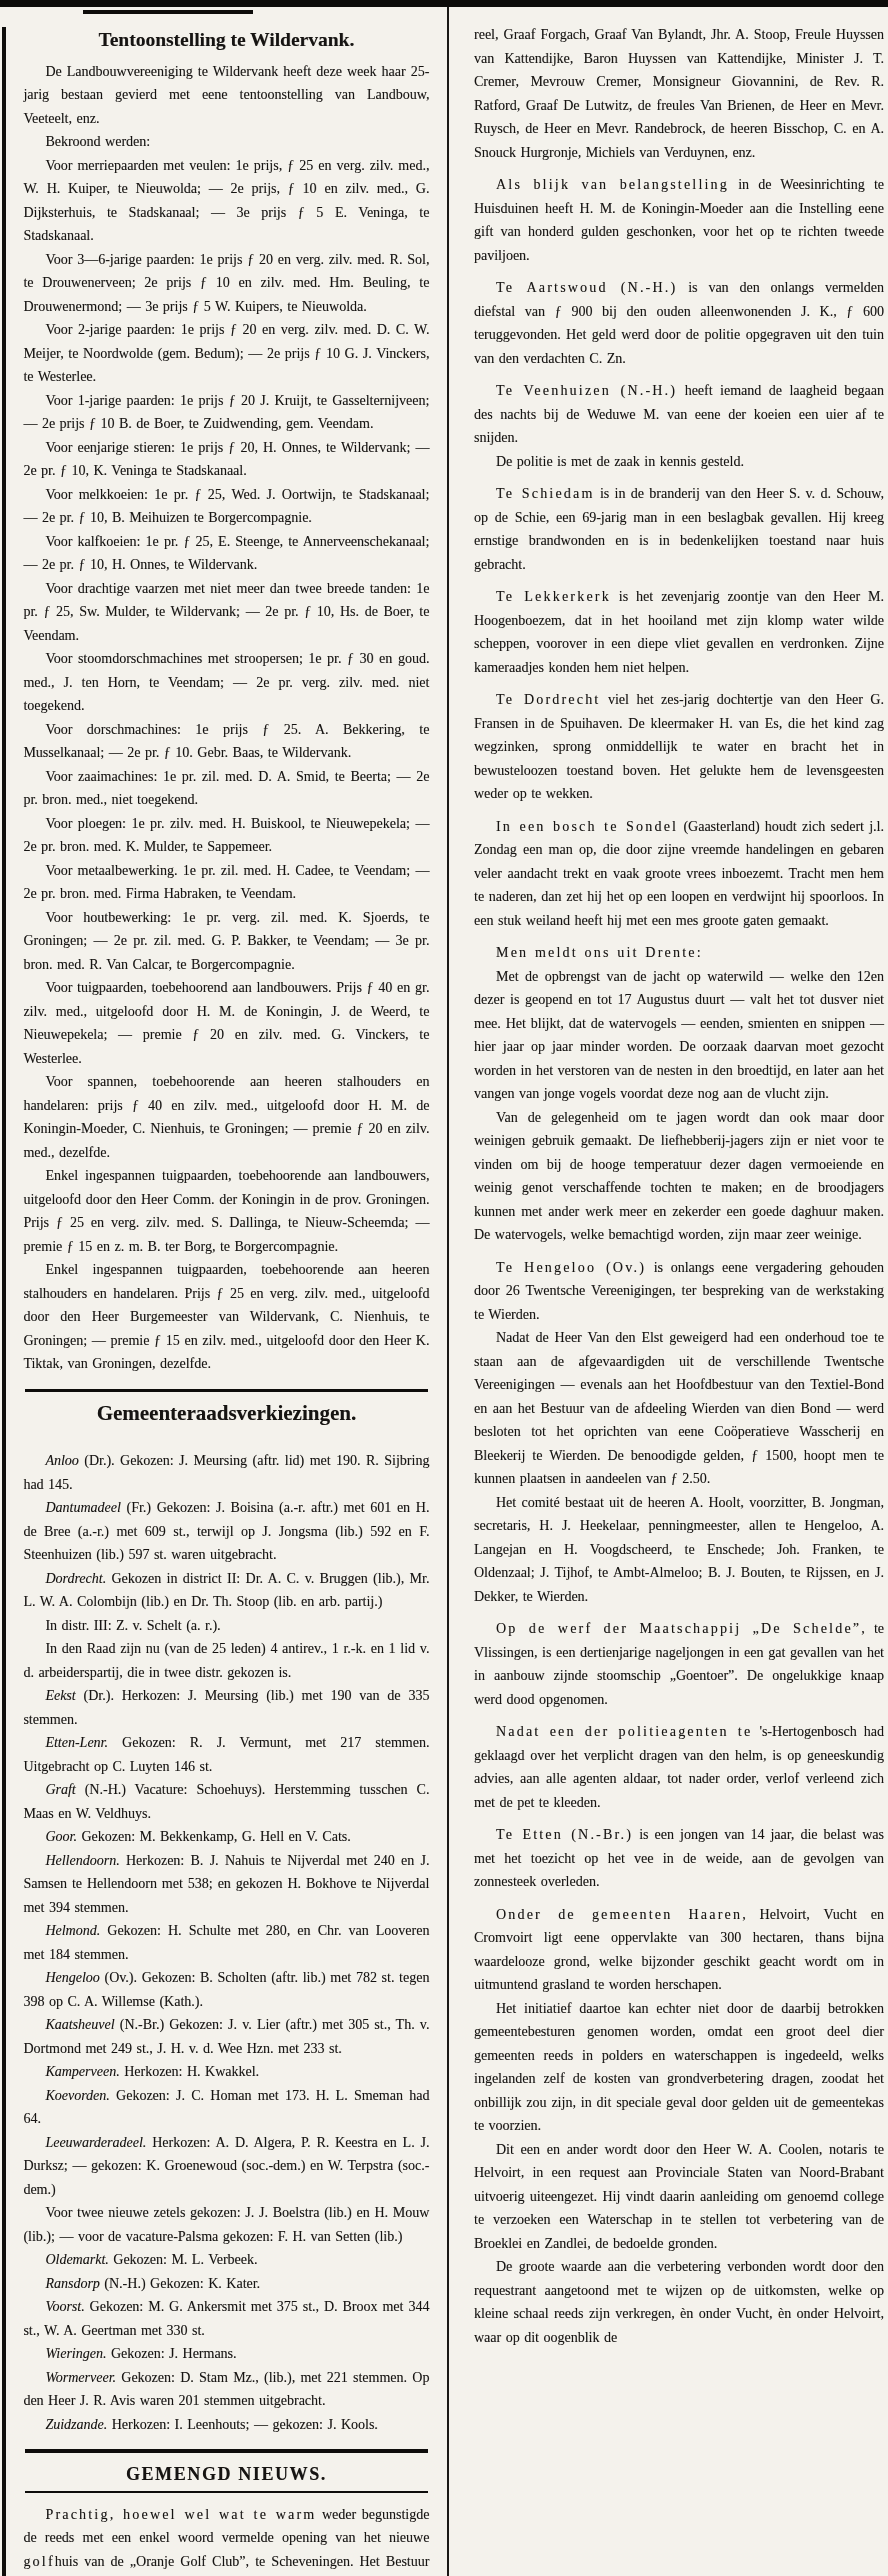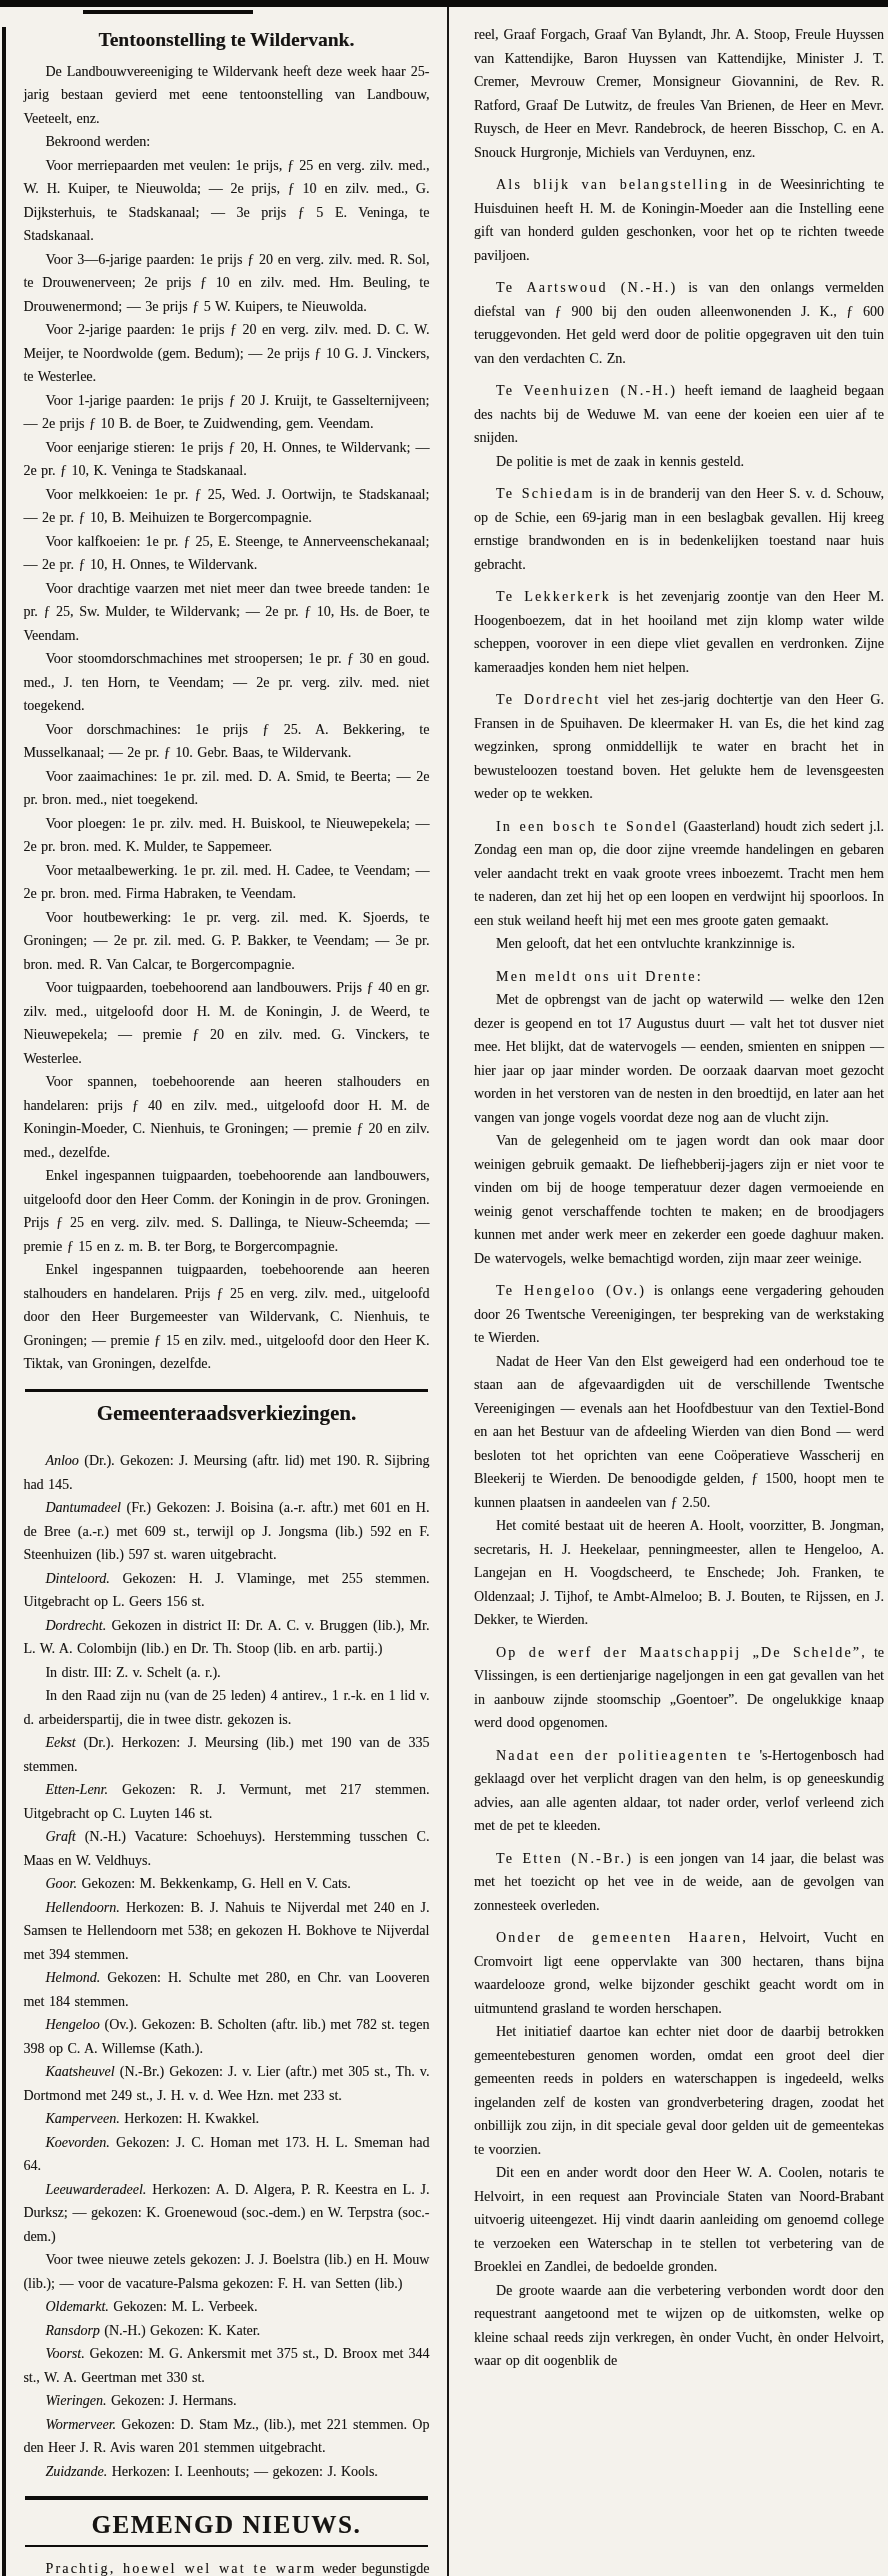--- a/index.html
+++ b/index.html
@@ -29,21 +29,21 @@
   p.noindent{text-indent:0;}
   p.gap{margin-top:9px;}
   .sp{letter-spacing:2.2px;}
   em{}
   h2{
     margin:0;text-align:center;font-weight:bold;
     text-shadow:0.3px 0.3px 0 rgba(22,20,18,.4);
   }
   h2.h-small{font-size:19.5px;margin:5.2px 0 9px;}
   h2.h-medium{font-size:21px;margin:9px 0 23px;}
-  h2.h-large{font-size:25px;letter-spacing:1.6px;margin:10.4px 0 6.5px;}
+  h2.h-large{font-size:18px;letter-spacing:1.6px;margin:10.4px 0 6.5px;}
   .rule-thick{height:3.9px;background:#0e0d0b;margin:13px 1.3px 3.9px;}
   .rule-thin{height:1.3px;background:#0e0d0b;margin:2.6px 1.3px 10.4px;}
   section{display:block;}
 </style>
 </head>
 <body>
 
 <div class="topbar"></div>
 <div class="topbar2"></div>
 <div class="foldline"></div>
@@ -71,21 +71,20 @@
       <p>Voor tuigpaarden, toebehoorend aan landbouwers. Prijs ƒ 40 en gr. zilv. med., uitgeloofd door H. M. de Koningin, J. de Weerd, te Nieuwepekela; — premie ƒ 20 en zilv. med. G. Vinckers, te Westerlee.</p>
       <p>Voor spannen, toebehoorende aan heeren stalhouders en handelaren: prijs ƒ 40 en zilv. med., uitgeloofd door H. M. de Koningin-Moeder, C. Nienhuis, te Groningen; — premie ƒ 20 en zilv. med., dezelfde.</p>
       <p>Enkel ingespannen tuigpaarden, toebehoorende aan landbouwers, uitgeloofd door den Heer Comm. der Koningin in de prov. Groningen. Prijs ƒ 25 en verg. zilv. med. S. Dallinga, te Nieuw-Scheemda; — premie ƒ 15 en z. m. B. ter Borg, te Borgercompagnie.</p>
       <p>Enkel ingespannen tuigpaarden, toebehoorende aan heeren stalhouders en handelaren. Prijs ƒ 25 en verg. zilv. med., uitgeloofd door den Heer Burgemeester van Wildervank, C. Nienhuis, te Groningen; — premie ƒ 15 en zilv. med., uitgeloofd door den Heer K. Tiktak, van Groningen, dezelfde.</p>
     </section>
     <section>
       <div class="rule-thick"></div>
       <h2 class="h-medium">Gemeenteraadsverkiezingen.</h2>
       <p><em>Anloo</em> (Dr.). Gekozen: J. Meursing (aftr. lid) met 190. R. Sijbring had 145.</p>
       <p><em>Dantumadeel</em> (Fr.) Gekozen: J. Boisina (a.-r. aftr.) met 601 en H. de Bree (a.-r.) met 609 st., terwijl op J. Jongsma (lib.) 592 en F. Steenhuizen (lib.) 597 st. waren uitgebracht.</p>
-      <p><em>Dinteloord.</em> Gekozen: H. J. Vlaminge, met 255 stemmen. Uitgebracht op L. Geers 156 st.</p>
       <p><em>Dordrecht.</em> Gekozen in district II: Dr. A. C. v. Bruggen (lib.), Mr. L. W. A. Colombijn (lib.) en Dr. Th. Stoop (lib. en arb. partij.)</p>
       <p>In distr. III: Z. v. Schelt (a. r.).</p>
       <p>In den Raad zijn nu (van de 25 leden) 4 antirev., 1 r.-k. en 1 lid v. d. arbeiderspartij, die in twee distr. gekozen is.</p>
       <p><em>Eekst</em> (Dr.). Herkozen: J. Meursing (lib.) met 190 van de 335 stemmen.</p>
       <p><em>Etten-Lenr.</em> Gekozen: R. J. Vermunt, met 217 stemmen. Uitgebracht op C. Luyten 146 st.</p>
       <p><em>Graft</em> (N.-H.) Vacature: Schoehuys). Herstemming tusschen C. Maas en W. Veldhuys.</p>
       <p><em>Goor.</em> Gekozen: M. Bekkenkamp, G. Hell en V. Cats.</p>
       <p><em>Hellendoorn.</em> Herkozen: B. J. Nahuis te Nijverdal met 240 en J. Samsen te Hellendoorn met 538; en gekozen H. Bokhove te Nijverdal met 394 stemmen.</p>
       <p><em>Helmond.</em> Gekozen: H. Schulte met 280, en Chr. van Looveren met 184 stemmen.</p>
       <p><em>Hengeloo</em> (Ov.). Gekozen: B. Scholten (aftr. lib.) met 782 st. tegen 398 op C. A. Willemse (Kath.).</p>
@@ -112,21 +111,20 @@
     <section>
       <p class="noindent">reel, Graaf Forgach, Graaf Van Bylandt, Jhr. A. Stoop, Freule Huyssen van Kattendijke, Baron Huyssen van Kattendijke, Minister J. T. Cremer, Mevrouw Cremer, Monsigneur Giovannini, de Rev. R. Ratford, Graaf De Lutwitz, de freules Van Brienen, de Heer en Mevr. Ruysch, de Heer en Mevr. Randebrock, de heeren Bisschop, C. en A. Snouck Hurgronje, Michiels van Verduynen, enz.</p>
       <p class="gap"><span class="sp">Als blijk van belangstelling</span> in de Weesinrichting te Huisduinen heeft H. M. de Koningin-Moeder aan die Instelling eene gift van honderd gulden geschonken, voor het op te richten tweede paviljoen.</p>
       <p class="gap"><span class="sp">Te Aartswoud (N.-H.)</span> is van den onlangs vermelden diefstal van ƒ 900 bij den ouden alleenwonenden J. K., ƒ 600 teruggevonden. Het geld werd door de politie opgegraven uit den tuin van den verdachten C. Zn.</p>
       <p class="gap"><span class="sp">Te Veenhuizen (N.-H.)</span> heeft iemand de laagheid begaan des nachts bij de Weduwe M. van eene der koeien een uier af te snijden.</p>
       <p>De politie is met de zaak in kennis gesteld.</p>
       <p class="gap"><span class="sp">Te Schiedam</span> is in de branderij van den Heer S. v. d. Schouw, op de Schie, een 69-jarig man in een beslagbak gevallen. Hij kreeg ernstige brandwonden en is in bedenkelijken toestand naar huis gebracht.</p>
       <p class="gap"><span class="sp">Te Lekkerkerk</span> is het zevenjarig zoontje van den Heer M. Hoogenboezem, dat in het hooiland met zijn klomp water wilde scheppen, voorover in een diepe vliet gevallen en verdronken. Zijne kameraadjes konden hem niet helpen.</p>
       <p class="gap"><span class="sp">Te Dordrecht</span> viel het zes-jarig dochtertje van den Heer G. Fransen in de Spuihaven. De kleermaker H. van Es, die het kind zag wegzinken, sprong onmiddellijk te water en bracht het in bewusteloozen toestand boven. Het gelukte hem de levensgeesten weder op te wekken.</p>
       <p class="gap"><span class="sp">In een bosch te Sondel</span> (Gaasterland) houdt zich sedert j.l. Zondag een man op, die door zijne vreemde handelingen en gebaren veler aandacht trekt en vaak groote vrees inboezemt. Tracht men hem te naderen, dan zet hij het op een loopen en verdwijnt hij spoorloos. In een stuk weiland heeft hij met een mes groote gaten gemaakt.</p>
-      <p>Men gelooft, dat het een ontvluchte krankzinnige is.</p>
       <p class="gap"><span class="sp">Men meldt ons uit Drente:</span></p>
       <p>Met de opbrengst van de jacht op waterwild — welke den 12en dezer is geopend en tot 17 Augustus duurt — valt het tot dusver niet mee. Het blijkt, dat de watervogels — eenden, smienten en snippen — hier jaar op jaar minder worden. De oorzaak daarvan moet gezocht worden in het verstoren van de nesten in den broedtijd, en later aan het vangen van jonge vogels voordat deze nog aan de vlucht zijn.</p>
       <p>Van de gelegenheid om te jagen wordt dan ook maar door weinigen gebruik gemaakt. De liefhebberij-jagers zijn er niet voor te vinden om bij de hooge temperatuur dezer dagen vermoeiende en weinig genot verschaffende tochten te maken; en de broodjagers kunnen met ander werk meer en zekerder een goede daghuur maken. De watervogels, welke bemachtigd worden, zijn maar zeer weinige.</p>
       <p class="gap"><span class="sp">Te Hengeloo (Ov.)</span> is onlangs eene vergadering gehouden door 26 Twentsche Vereenigingen, ter bespreking van de werkstaking te Wierden.</p>
       <p>Nadat de Heer Van den Elst geweigerd had een onderhoud toe te staan aan de afgevaardigden uit de verschillende Twentsche Vereenigingen — evenals aan het Hoofdbestuur van den Textiel-Bond en aan het Bestuur van de afdeeling Wierden van dien Bond — werd besloten tot het oprichten van eene Coöperatieve Wasscherij en Bleekerij te Wierden. De benoodigde gelden, ƒ 1500, hoopt men te kunnen plaatsen in aandeelen van ƒ 2.50.</p>
       <p>Het comité bestaat uit de heeren A. Hoolt, voorzitter, B. Jongman, secretaris, H. J. Heekelaar, penningmeester, allen te Hengeloo, A. Langejan en H. Voogdscheerd, te Enschede; Joh. Franken, te Oldenzaal; J. Tijhof, te Ambt-Almeloo; B. J. Bouten, te Rijssen, en J. Dekker, te Wierden.</p>
       <p class="gap"><span class="sp">Op de werf der Maatschappij „De Schelde”</span>, te Vlissingen, is een dertienjarige nageljongen in een gat gevallen van het in aanbouw zijnde stoomschip „Goentoer”. De ongelukkige knaap werd dood opgenomen.</p>
       <p class="gap"><span class="sp">Nadat een der politieagenten te</span> 's-Hertogenbosch had geklaagd over het verplicht dragen van den helm, is op geneeskundig advies, aan alle agenten aldaar, tot nader order, verlof verleend zich met de pet te kleeden.</p>
       <p class="gap"><span class="sp">Te Etten (N.-Br.)</span> is een jongen van 14 jaar, die belast was met het toezicht op het vee in de weide, aan de gevolgen van zonnesteek overleden.</p>
       <p class="gap"><span class="sp">Onder de gemeenten Haaren</span>, Helvoirt, Vucht en Cromvoirt ligt eene oppervlakte van 300 hectaren, thans bijna waardelooze grond, welke bijzonder geschikt geacht wordt om in uitmuntend grasland te worden herschapen.</p>

